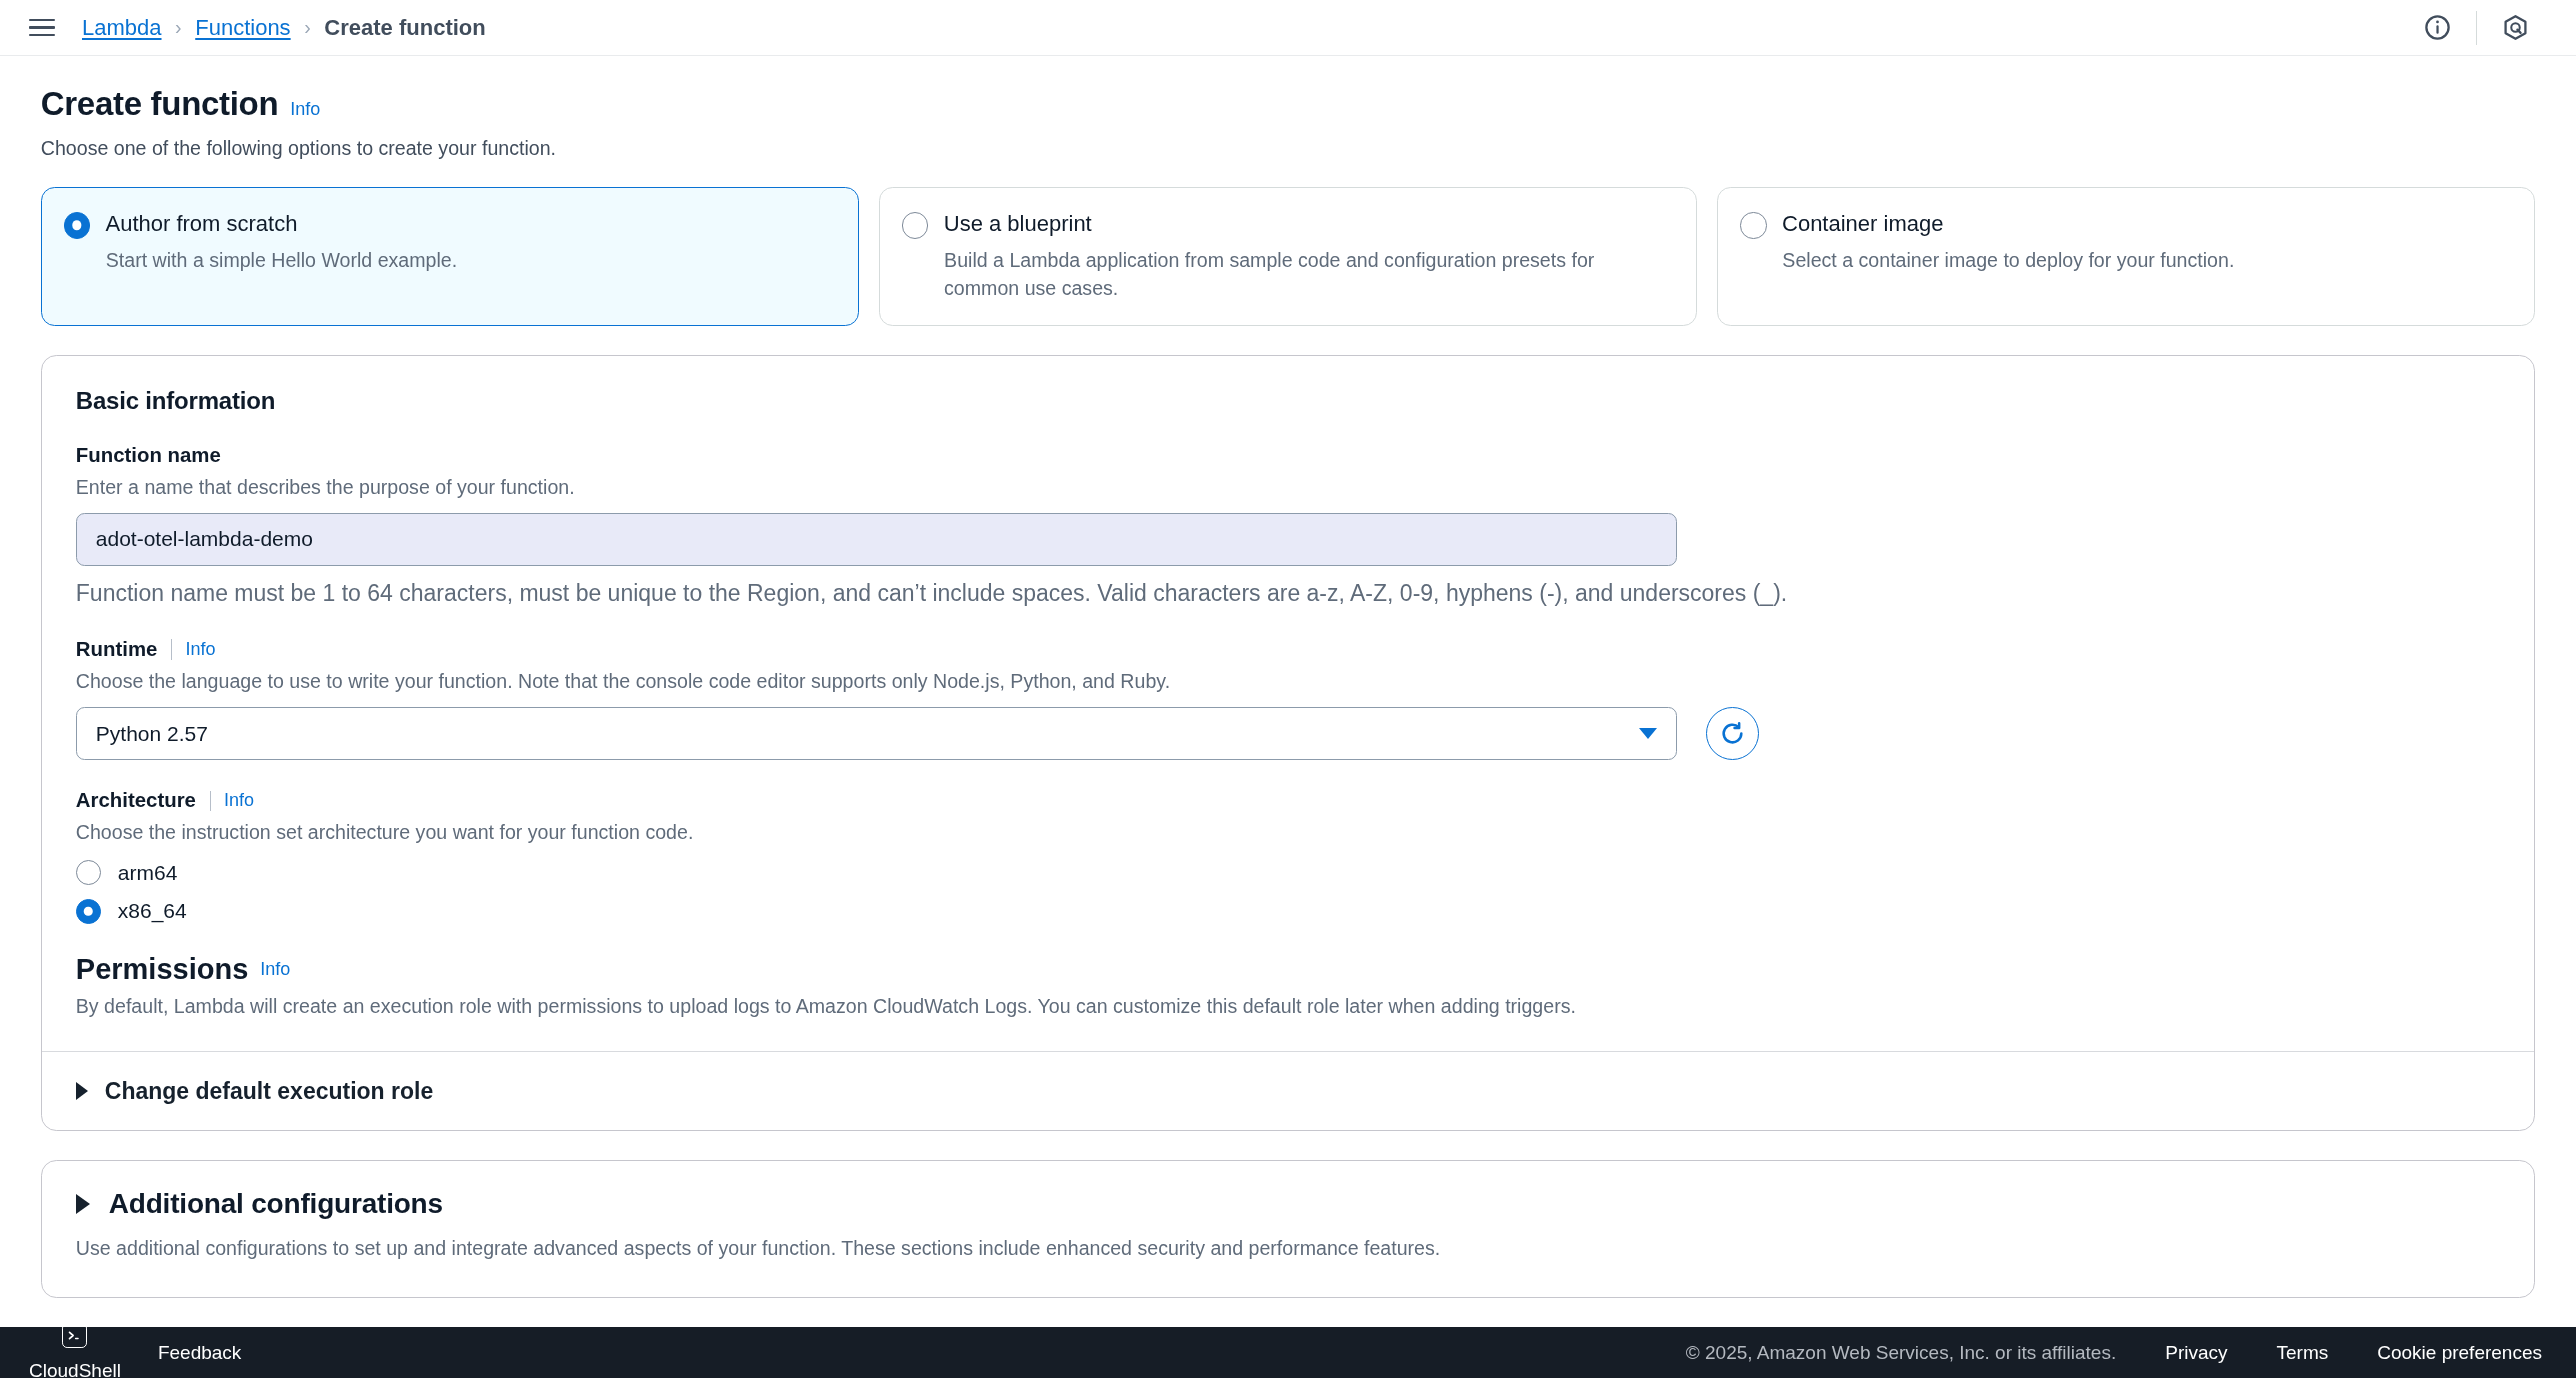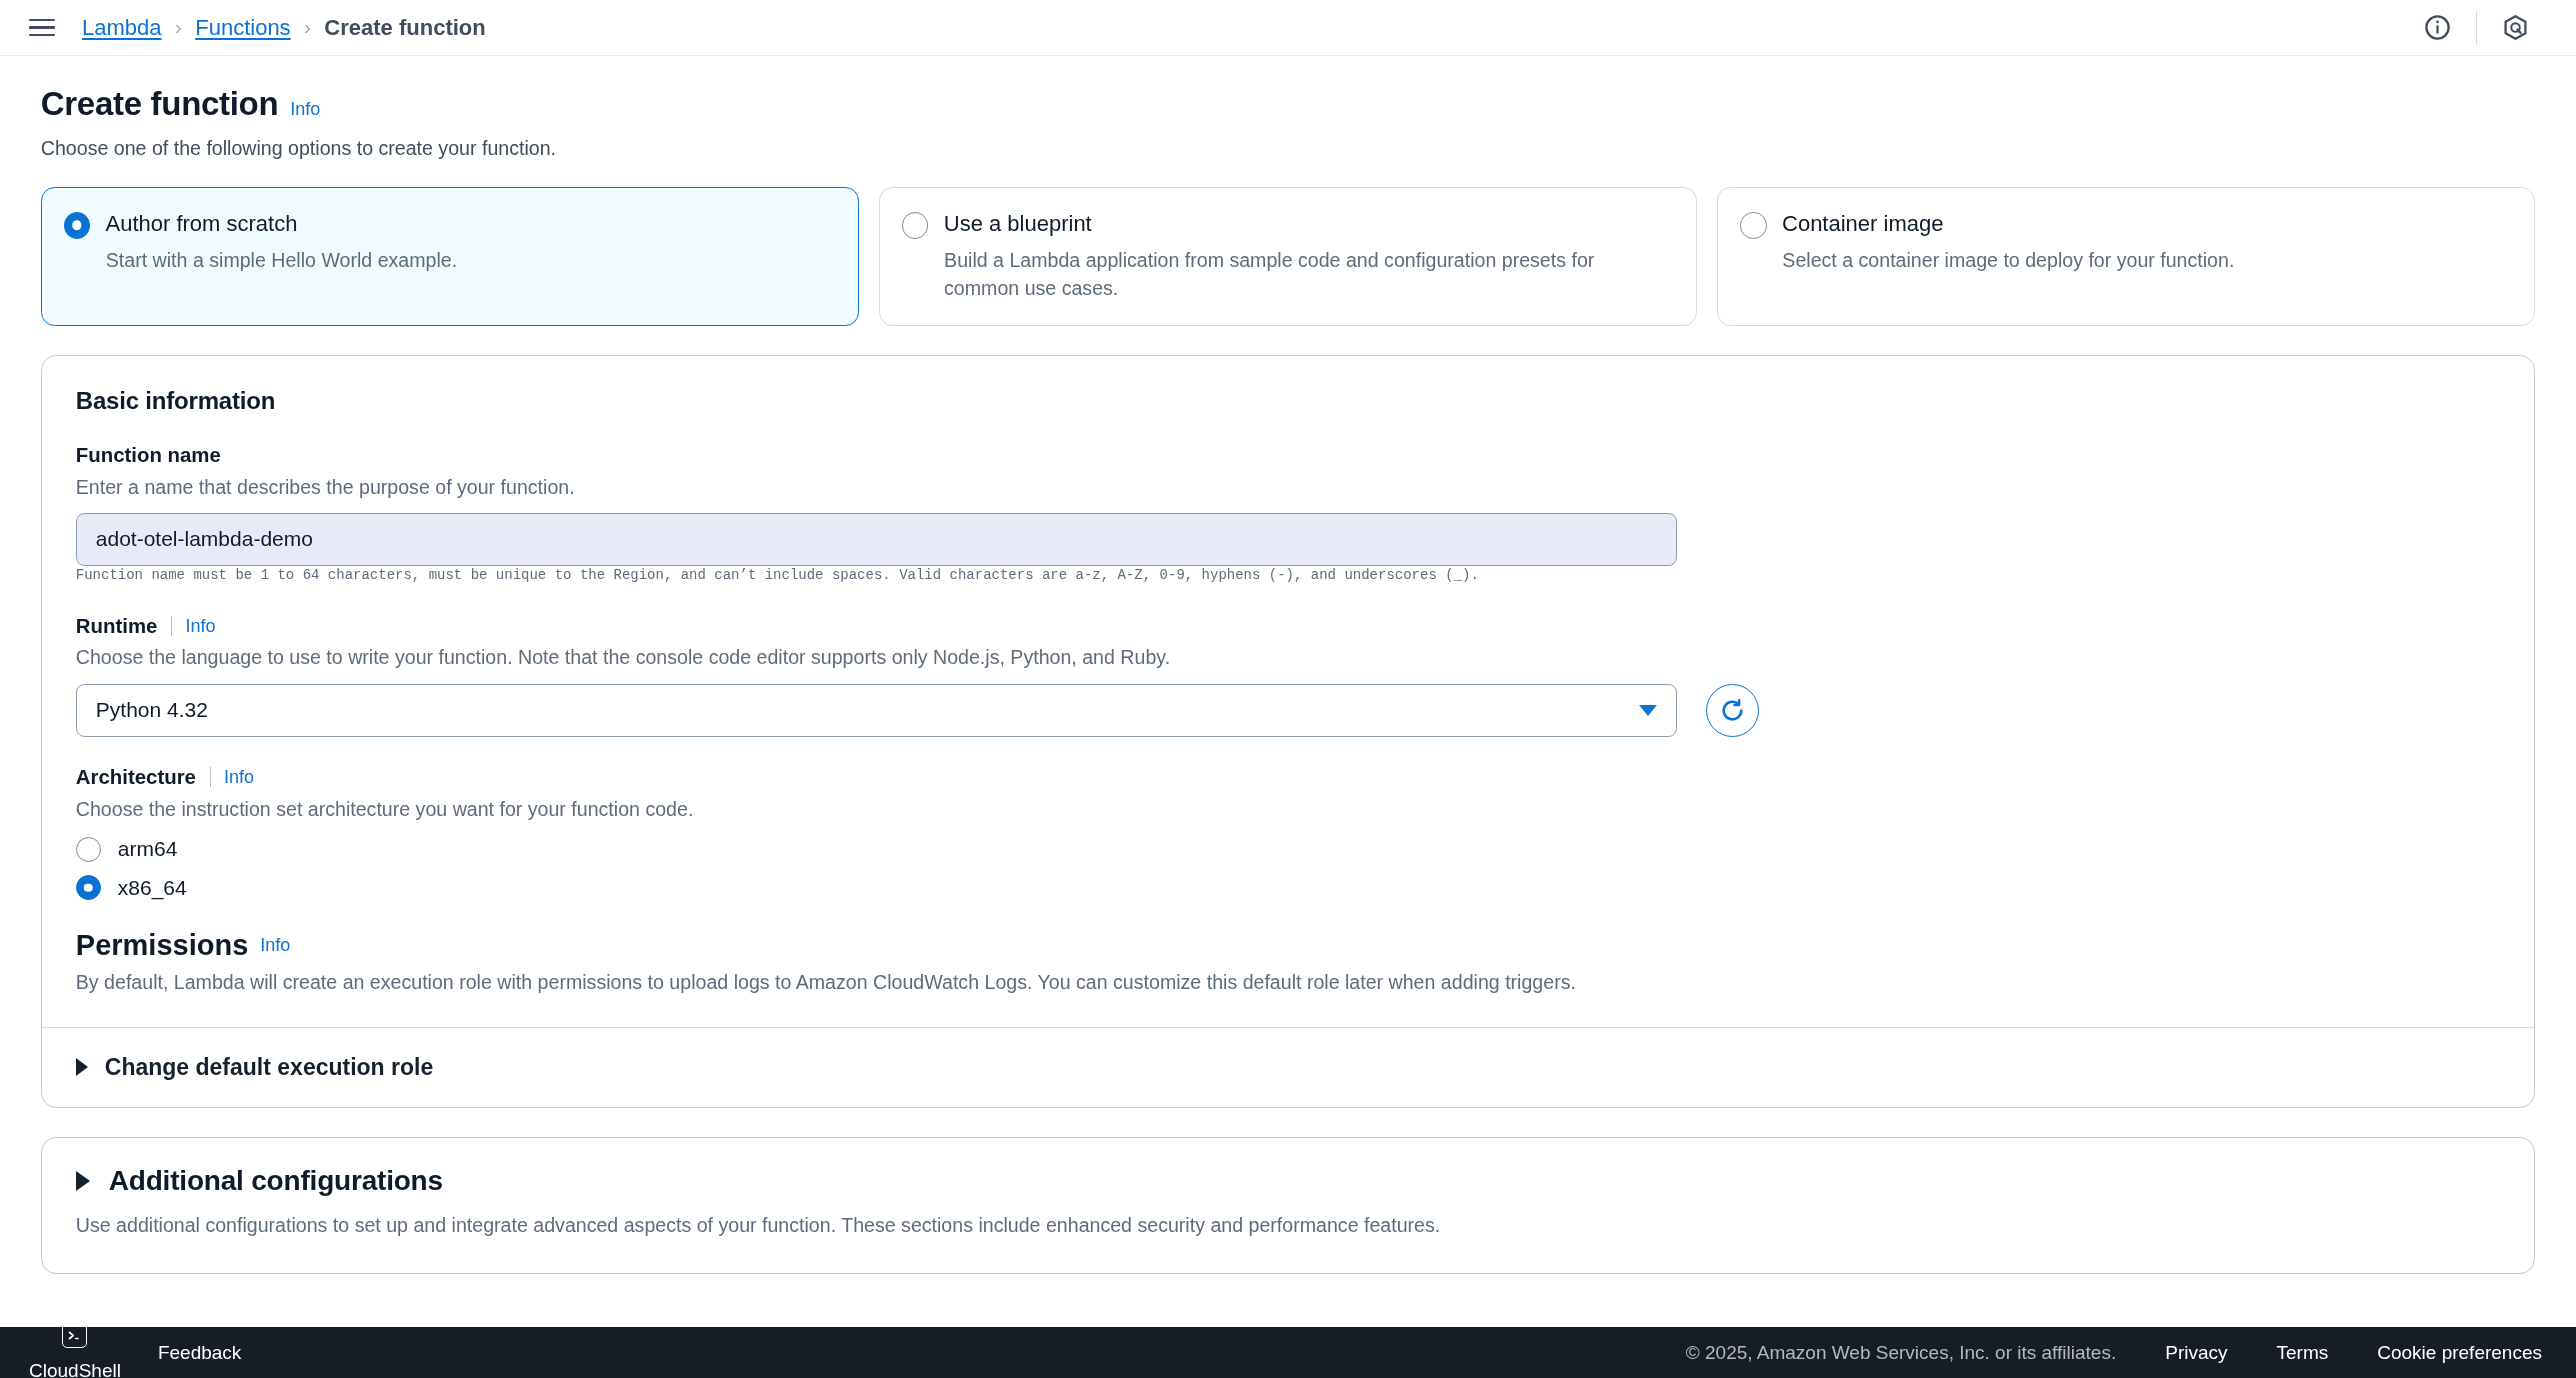--- a/index.html
+++ b/index.html
@@ -131,21 +131,21 @@
   .field-label {
     font-size: 20.4px; font-weight: 700; color: #0f1b2a;
   }
   .label-sep {
     width: 0.9px; height: 20.4px; background: #b6bec9; margin: 0 13.6px;
   }
   .field-desc {
     font-size: 19.6px; color: #5f6b7a; margin-top: 6.8px; line-height: 1.4;
   }
   .field-hint {
-    font-size: 14px; color: #5f6b7a; margin-top: 0; line-height: 1.4; font-family: Liberation Mono, monospace;
+    font-size: 23px; color: #5f6b7a; margin-top: 11px; line-height: 1.4;
   }
 
   .text-input {
     margin-top: 12px;
     width: 1601px; height: 53px;
     border: 0.9px solid #8c9bab; border-radius: 8.5px;
     background: #e8eaf8;
     font-size: 21px; color: #0f1b2a;
     padding: 0 19px; display: flex; align-items: center;
     font-family: "Liberation Sans", sans-serif;
@@ -341,21 +341,21 @@
 
       <div class="field">
         <div class="field-label-row">
           <span class="field-label">Runtime</span>
           <span class="label-sep"></span>
           <span class="info-link">Info</span>
         </div>
         <div class="field-desc">Choose the language to use to write your function. Note that the console code editor supports only Node.js, Python, and Ruby.</div>
         <div class="select-row">
           <div class="select">
-            <span>Python 4.32</span>
+            <span>Python 2.57</span>
             <span class="caret"></span>
           </div>
           <div class="refresh-btn">
             <svg width="29" height="29" viewBox="0 0 24 24" fill="none">
               <path d="M19.3 12a7.3 7.3 0 1 1-2.15-5.17" stroke="#0972d3" stroke-width="2.1" stroke-linecap="round"></path>
               <path d="M17.5 3.6 L17.5 7.4 L13.7 7.4" stroke="#0972d3" stroke-width="2.1" stroke-linecap="round" stroke-linejoin="round"></path>
             </svg>
           </div>
         </div>
       </div>

